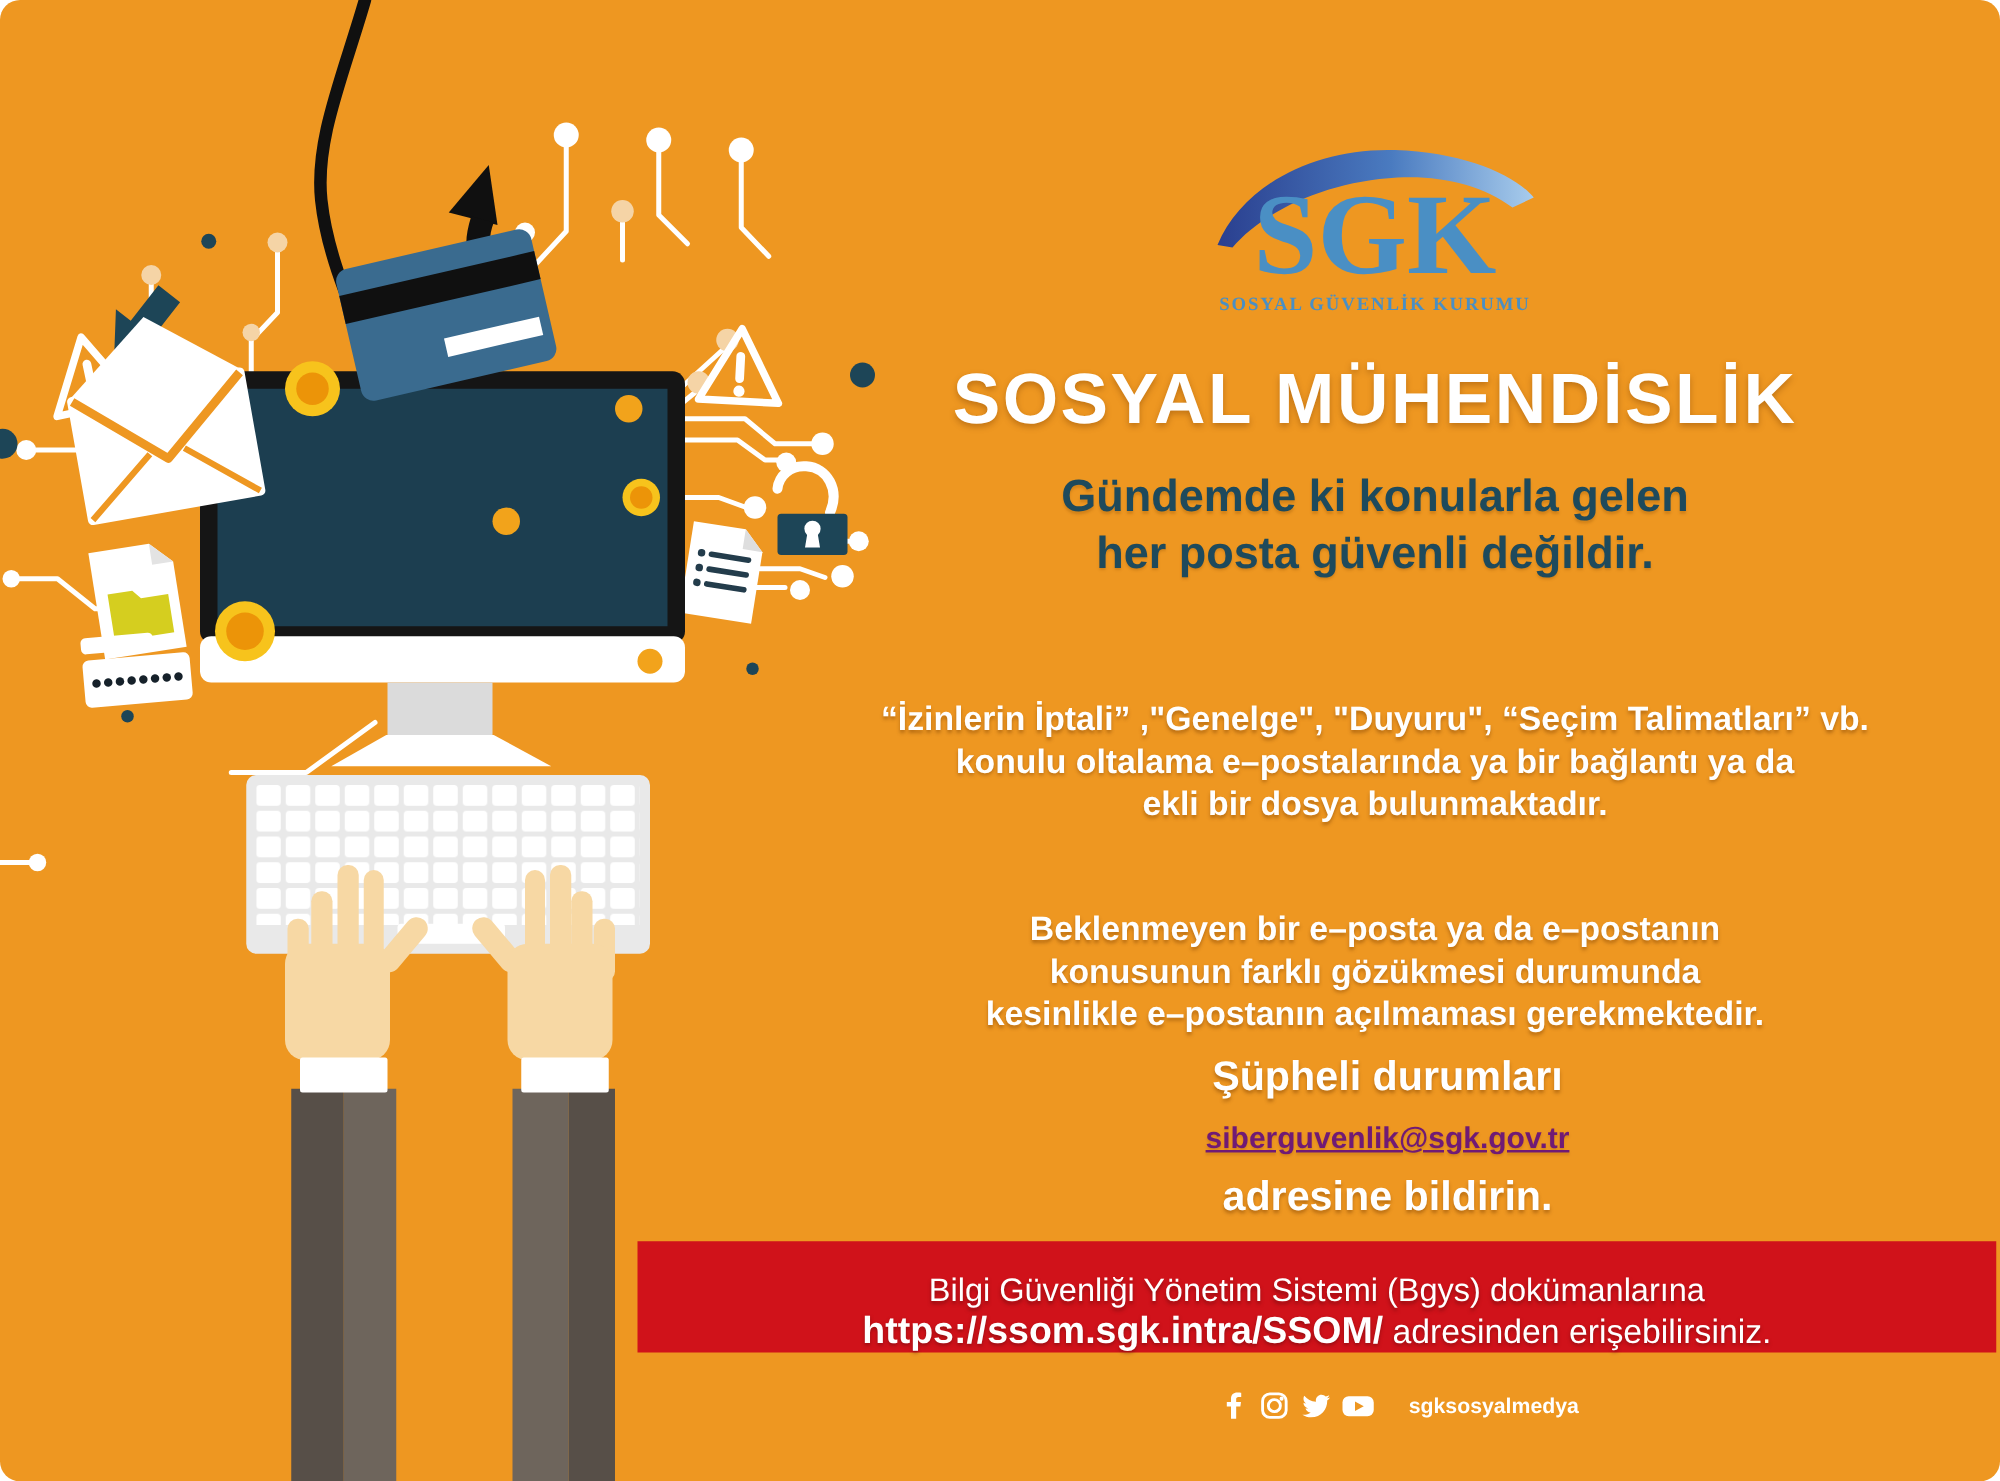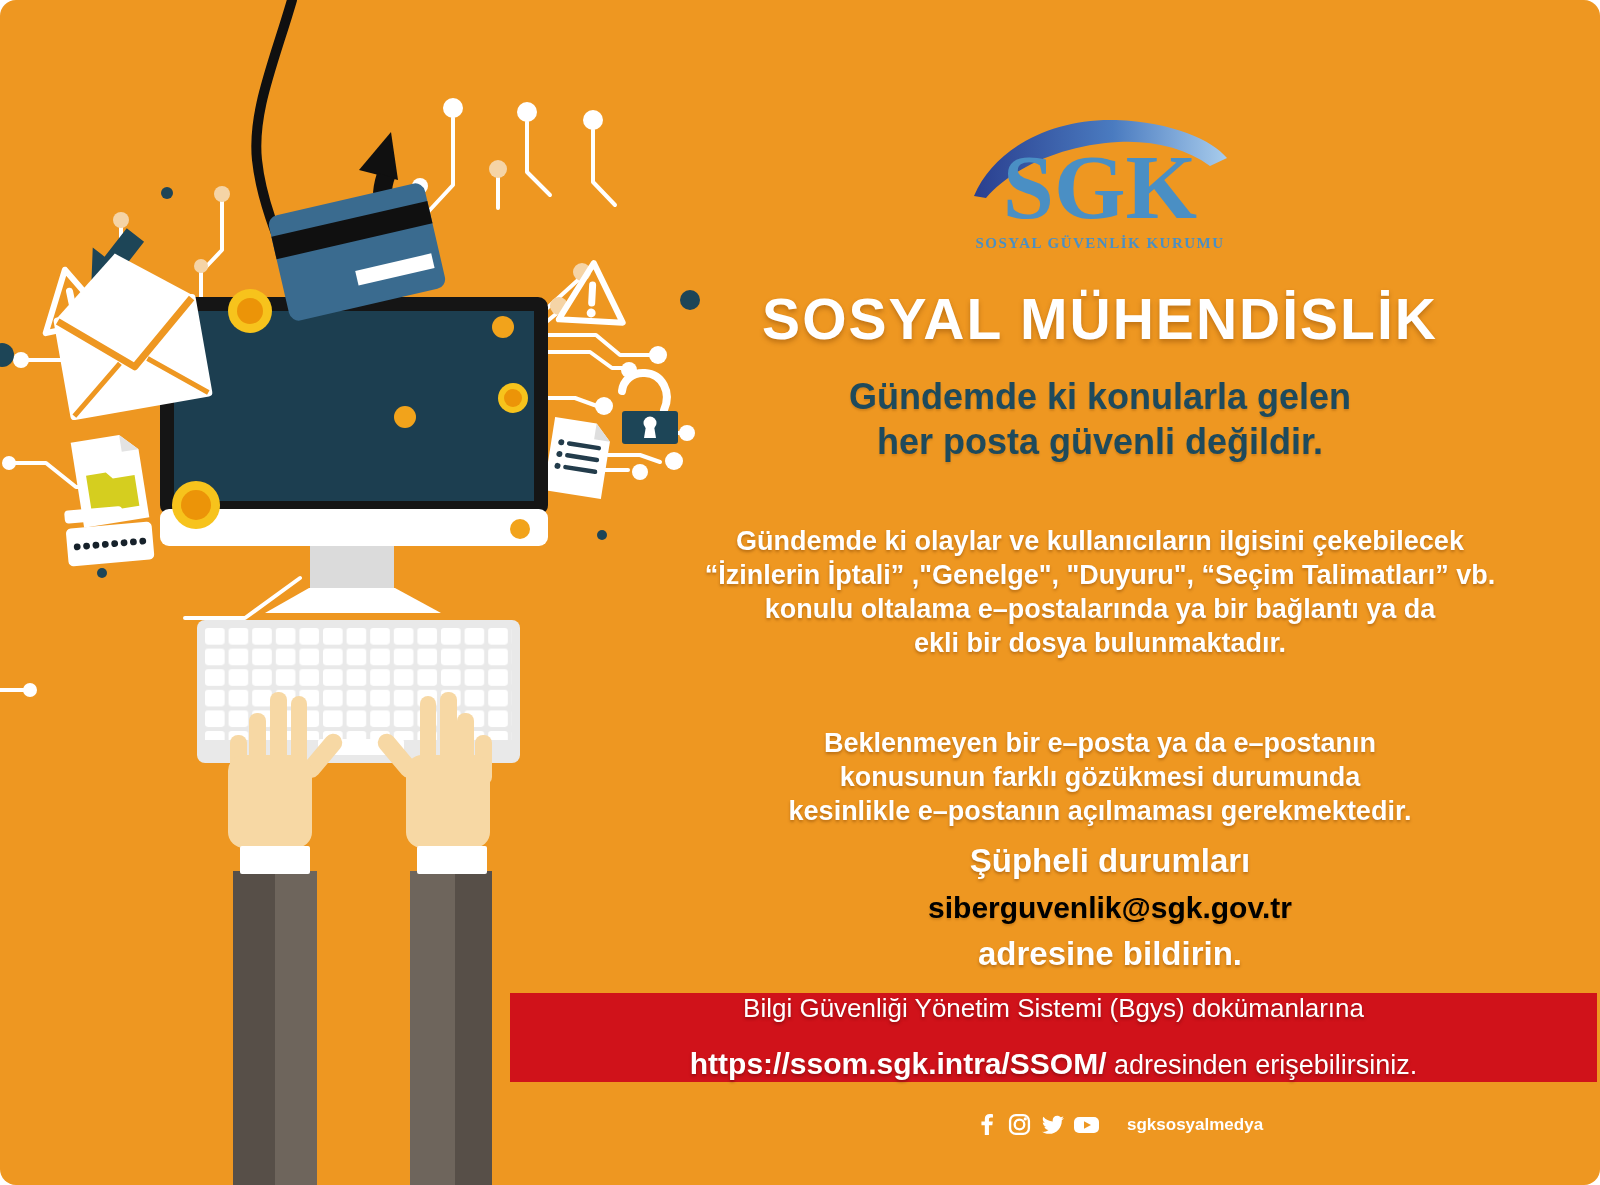--- a/index.html
+++ b/index.html
@@ -15,23 +15,23 @@
       font-size:36px;line-height:45px;font-weight:bold;color:#1E4A5C;
       text-shadow:0 2px 2px rgba(130,70,0,.25);}
   .para{position:absolute;left:0;width:100%;margin:0;
       font-size:27px;line-height:34px;font-weight:bold;color:#ffffff;
       text-shadow:0 2px 3px rgba(120,60,0,.45);}
   .para1{top:524px;}
   .para2{top:700px;margin-top:26px;}
   .contact{position:absolute;left:0;top:828px;width:100%;margin:10px;
       font-size:33px;line-height:46px;font-weight:bold;color:#ffffff;
       text-shadow:0 2px 3px rgba(120,60,0,.45);}
-  .contact .email{font-size:30px;color:#000000;text-shadow:0 2px 2px rgba(130,70,0,.25);}
+  .contact .email{font-size:24px;color:#701a75;text-shadow:0 2px 2px rgba(130,70,0,.25);text-decoration:underline;}
   .banner{position:absolute;left:490px;right:3px;top:993px;height:89px;background:#D0121A;
-      display:flex;flex-direction:column;justify-content:space-between;align-items:center;
+      display:flex;flex-direction:column;justify-content:flex-end;align-items:center;
       color:#ffffff;text-shadow:0 2px 3px rgba(90,10,10,.5);margin-left:20px;}
   .banner-line1{font-size:26px;line-height:31px;}
   .banner-line2{font-size:27px;line-height:33px;}
   .banner-line2 .url{font-weight:bold;font-size:30px;}
   .social{position:absolute;left:975px;top:1112px;display:flex;align-items:center;gap:7px;text-align:center;}
   .social .handle{margin-left:20px;font-size:17px;font-weight:bold;color:#ffffff;}
   .social svg{display:block;}
   .sgk-acronym{font-family:"Liberation Serif", serif;font-weight:bold;}
   .sgk-org{font-family:"Liberation Serif", serif;font-weight:bold;letter-spacing:1.5px;}
 </style>
@@ -255,21 +255,21 @@
     </div>
 
     <h1 class="page-title">SOSYAL MÜHENDİSLİK</h1>
 
     <h2 class="subtitle">
       <span>Gündemde ki konularla gelen</span><br>
       <span>her posta güvenli değildir.</span>
     </h2>
 
     <p class="para para1">
-      <span>Gündemde ki olaylar ve kullanıcıların ilgisini çekebilecek</span><br>
+      <br>
       <span>“İzinlerin İptali” ,"Genelge", "Duyuru", “Seçim Talimatları” vb.</span><br>
       <span>konulu oltalama e–postalarında ya bir bağlantı ya da</span><br>
       <span>ekli bir dosya bulunmaktadır.</span>
     </p>
 
     <p class="para para2">
       <span>Beklenmeyen bir e–posta ya da e–postanın</span><br>
       <span>konusunun farklı gözükmesi durumunda</span><br>
       <span>kesinlikle e–postanın açılmaması gerekmektedir.</span>
     </p>

